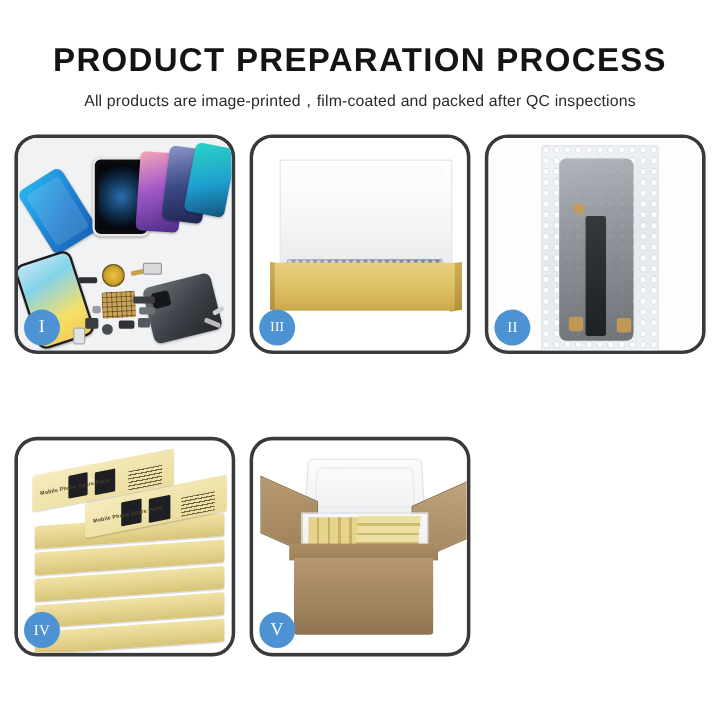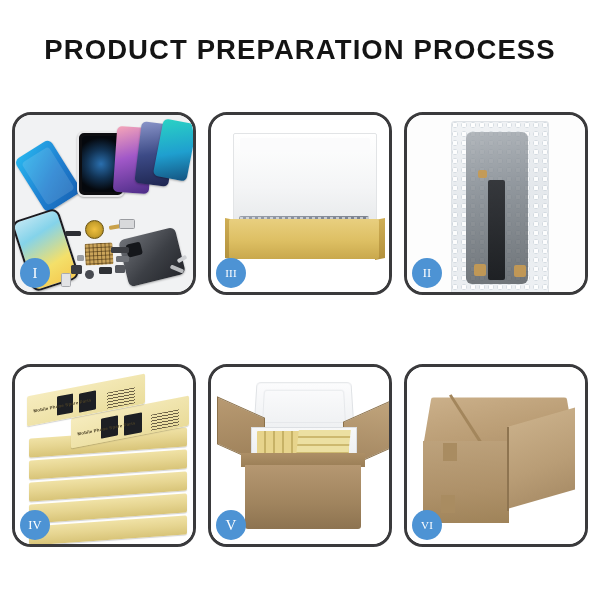--- a/index.html
+++ b/index.html
@@ -389,20 +389,21 @@
     background:#8e7450;
   }
 </style>
 </head>
 <body>
 
 <div class="page">
 
   <div class="header">
     <h1 class="title">PRODUCT PREPARATION PROCESS</h1>
+    <p class="subtitle">All products are image-printed，film-coated and packed after QC inspections</p>
   </div>
 
   <div class="grid">
 
     <div class="panel">
       <div class="panel-stage">
         <div class="p1-bg"></div>
         <div class="scr s-blue-back"></div>
         <div class="scr s-black-front"></div>
         <div class="scr s-purple"></div>
@@ -487,28 +488,15 @@
         <div class="flapR5"></div>
         <div class="foam-inner"></div>
         <div class="yellow-bars"></div>
         <div class="yellow-bars2"></div>
         <div class="carton5-top"></div>
         <div class="carton5-body"></div>
       </div>
       <div class="badge">V</div>
     </div>
 
-    <div class="panel">
-      <div class="panel-stage">
-        <div class="p6-bg"></div>
-        <div class="c6-top"></div>
-        <div class="c6-seam"></div>
-        <div class="c6-front"></div>
-        <div class="c6-side"></div>
-        <div class="c6-edge"></div>
-        <div class="c6-tape1"></div>
-        <div class="c6-tape2"></div>
-      </div>
-      <div class="badge tiny-text">VI</div>
-    </div>
 
   </div>
 </div>
 
 </body></html>

